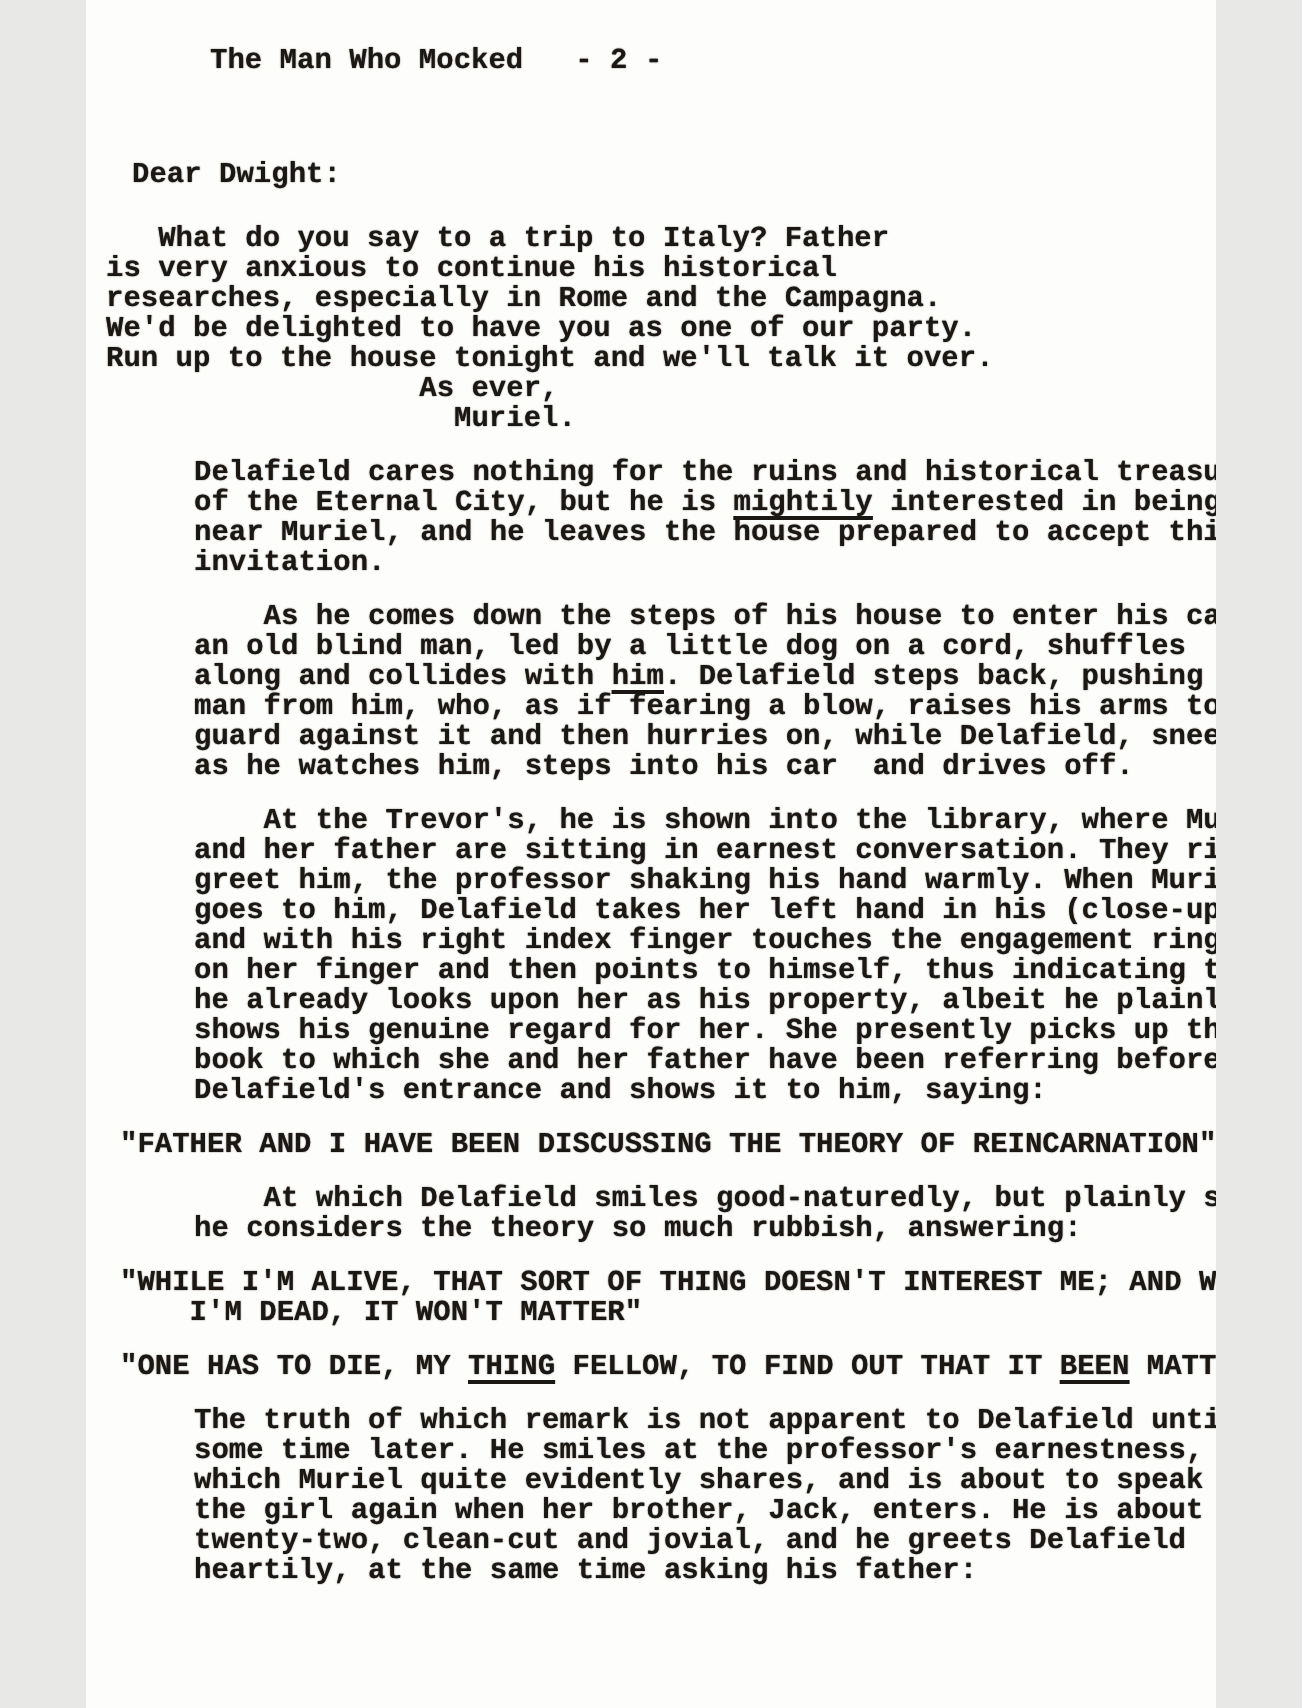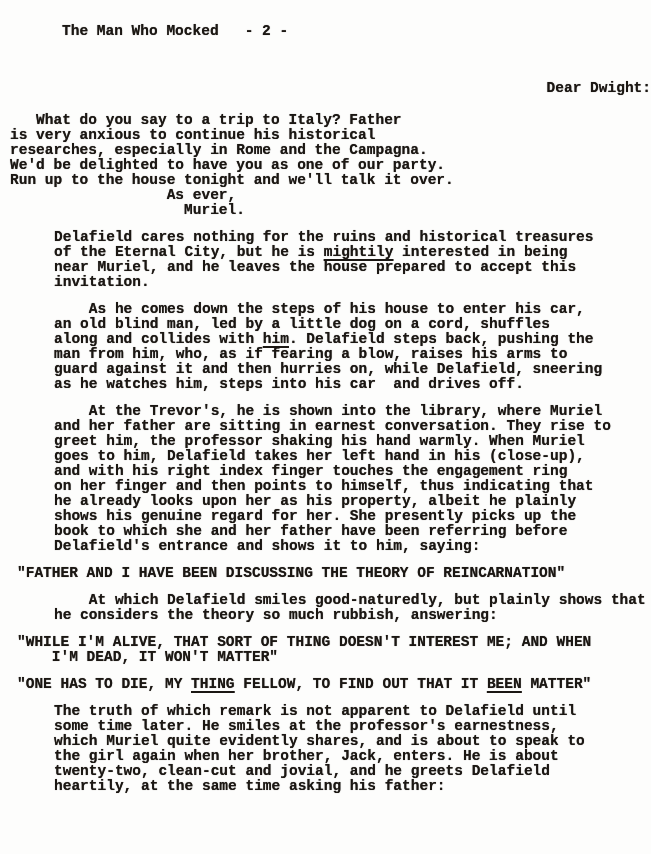--- a/index.html
+++ b/index.html
@@ -1,34 +1,34 @@
 <!DOCTYPE html>
 <html><head>
 <meta charset="utf-8">
 <style>
   html,body{margin:0;padding:0;background:#e8e8e6;}
   .page{
     position:relative;
-    width:651px;height:854px;
+    width:565px;height:854px;
     margin:0 auto;
     background:#fdfdfc;
     box-sizing:border-box;
     padding-top:24px;
     overflow:hidden;
     font-family:"Liberation Mono","DejaVu Sans Mono",monospace;
     font-weight:700;
     font-size:14.5px;
     line-height:15px;
     color:#1b1713;
     text-shadow:0 0 0.7px rgba(27,23,19,0.8);
   }
   .block{white-space:pre;}
   .header-line{padding-left:62px;}
   .pagenum{margin-left:26px;}
-  .salutation{margin-top:42px;padding-left:23px;white-space:pre;text-align:right;}
+  .salutation{margin-top:42px;padding-left:23px;white-space:pre;}
   .letter{margin-top:17px;padding-left:10px;}
   .para{margin-top:12px;padding-left:54px;}
   .quote{margin-top:12px;padding-left:17px;}
   u{text-decoration:underline;text-underline-offset:2.5px;text-decoration-thickness:1.5px;}
 </style>
 </head>
 <body>
 
 <div class="page">
 

